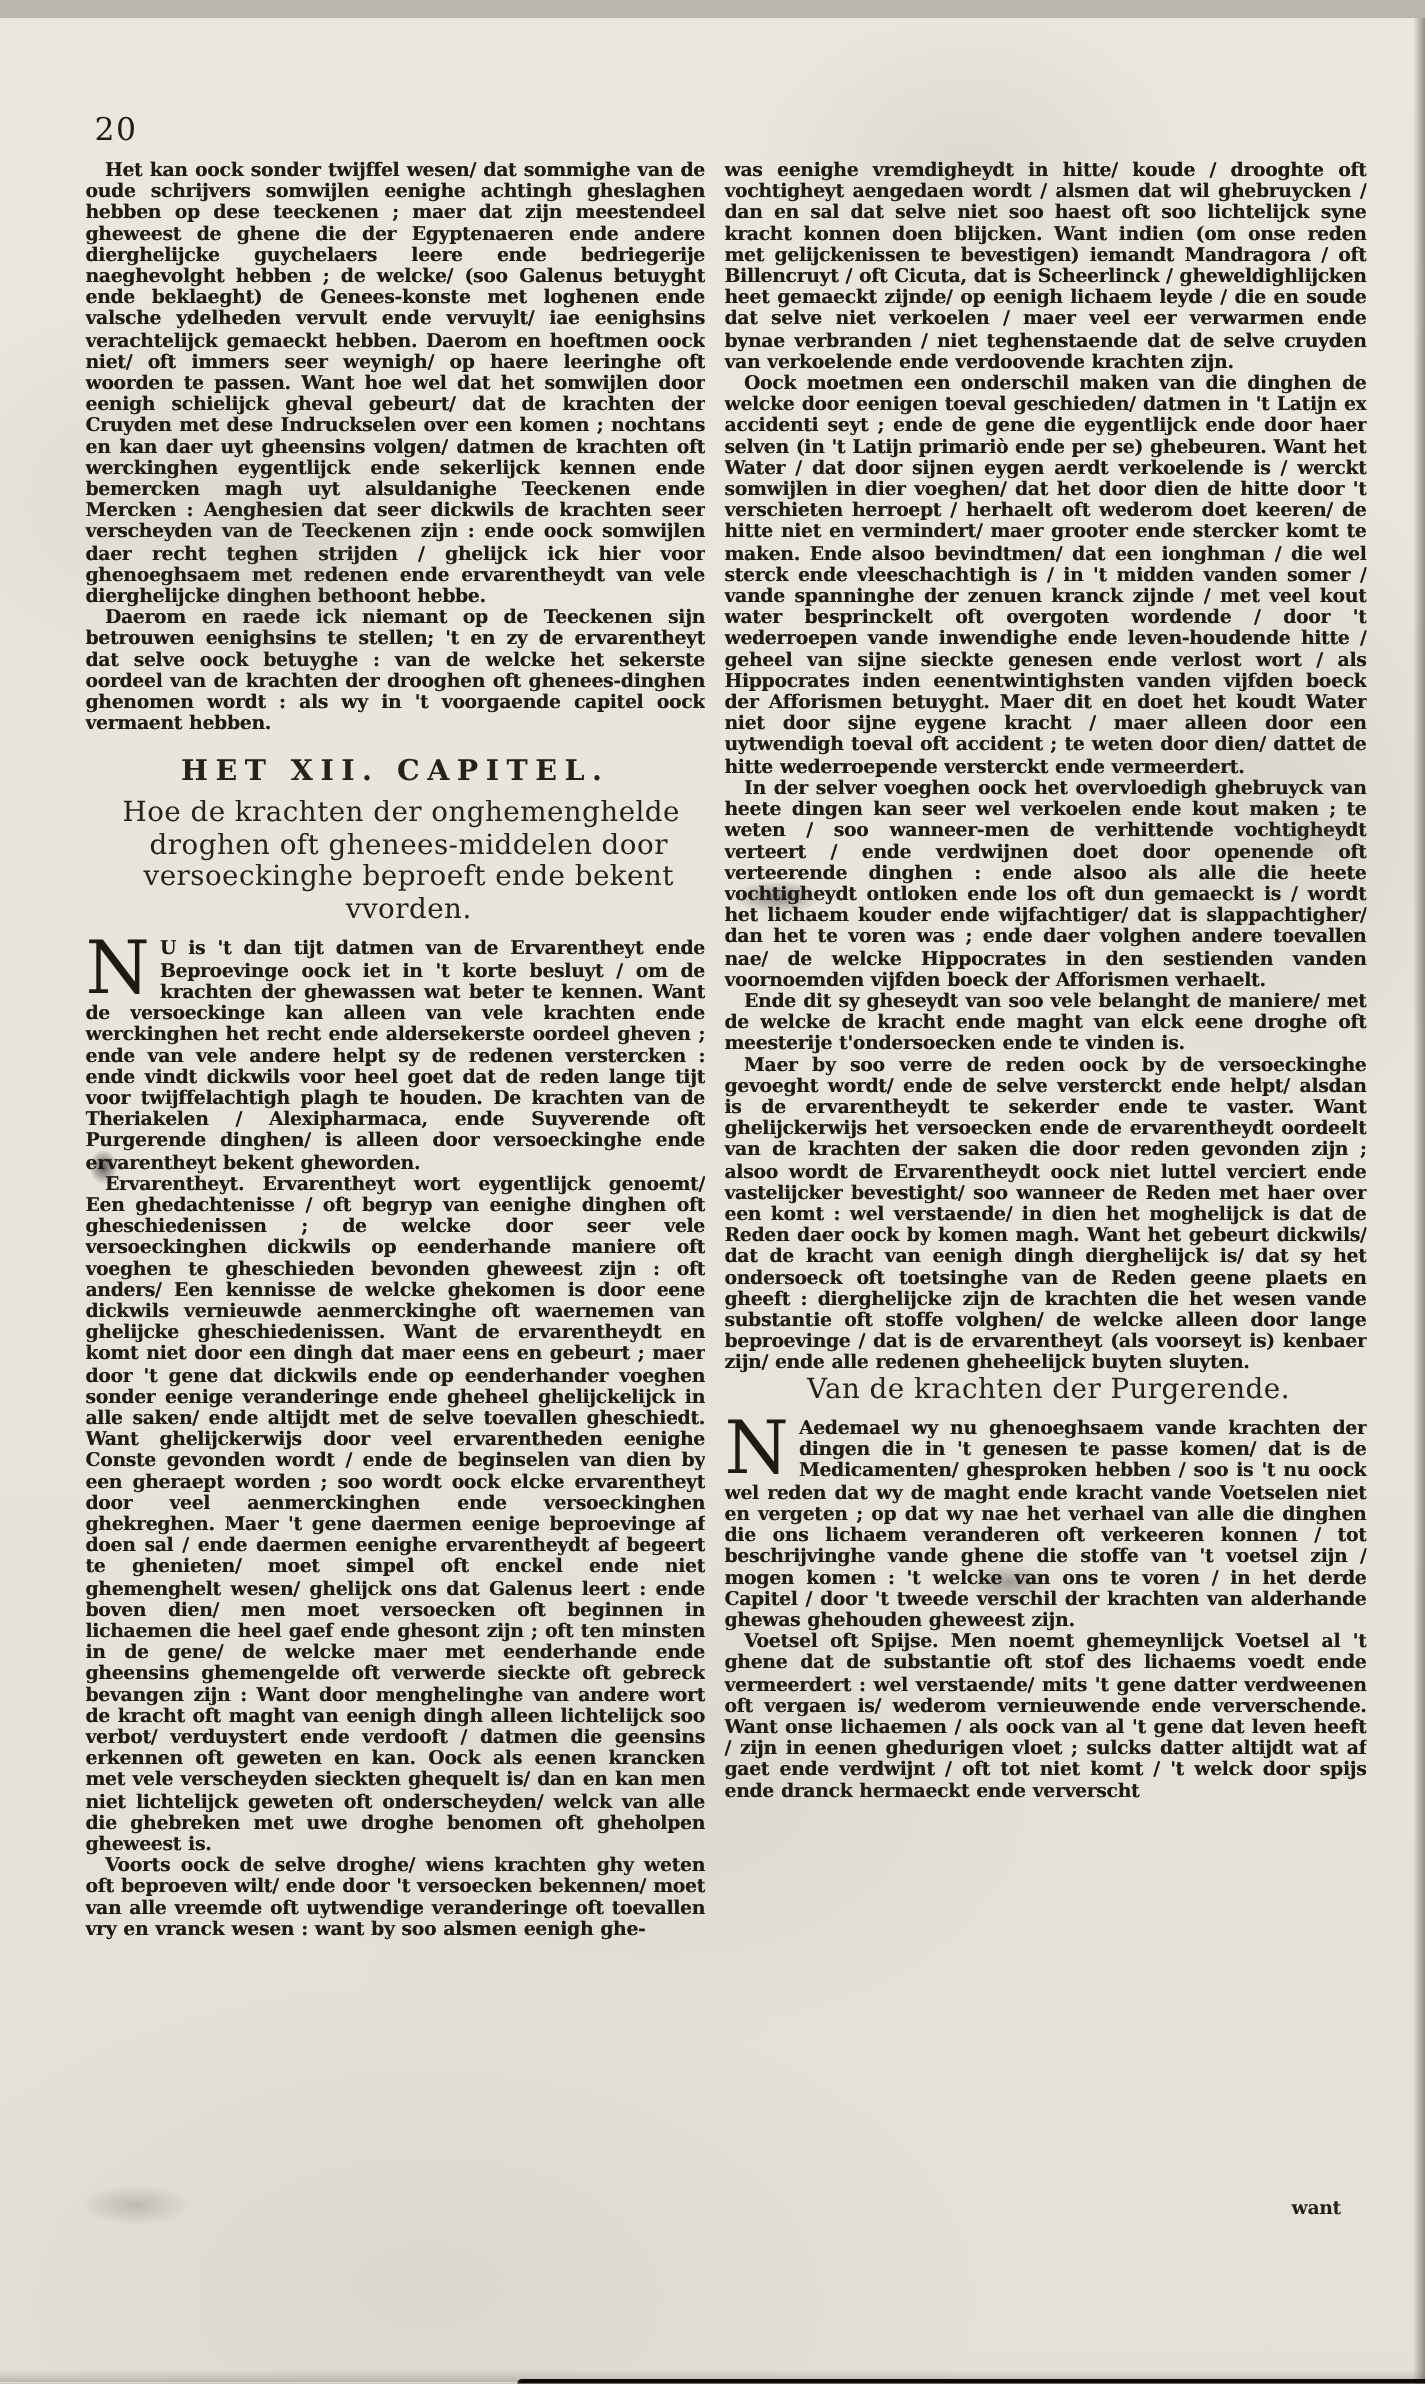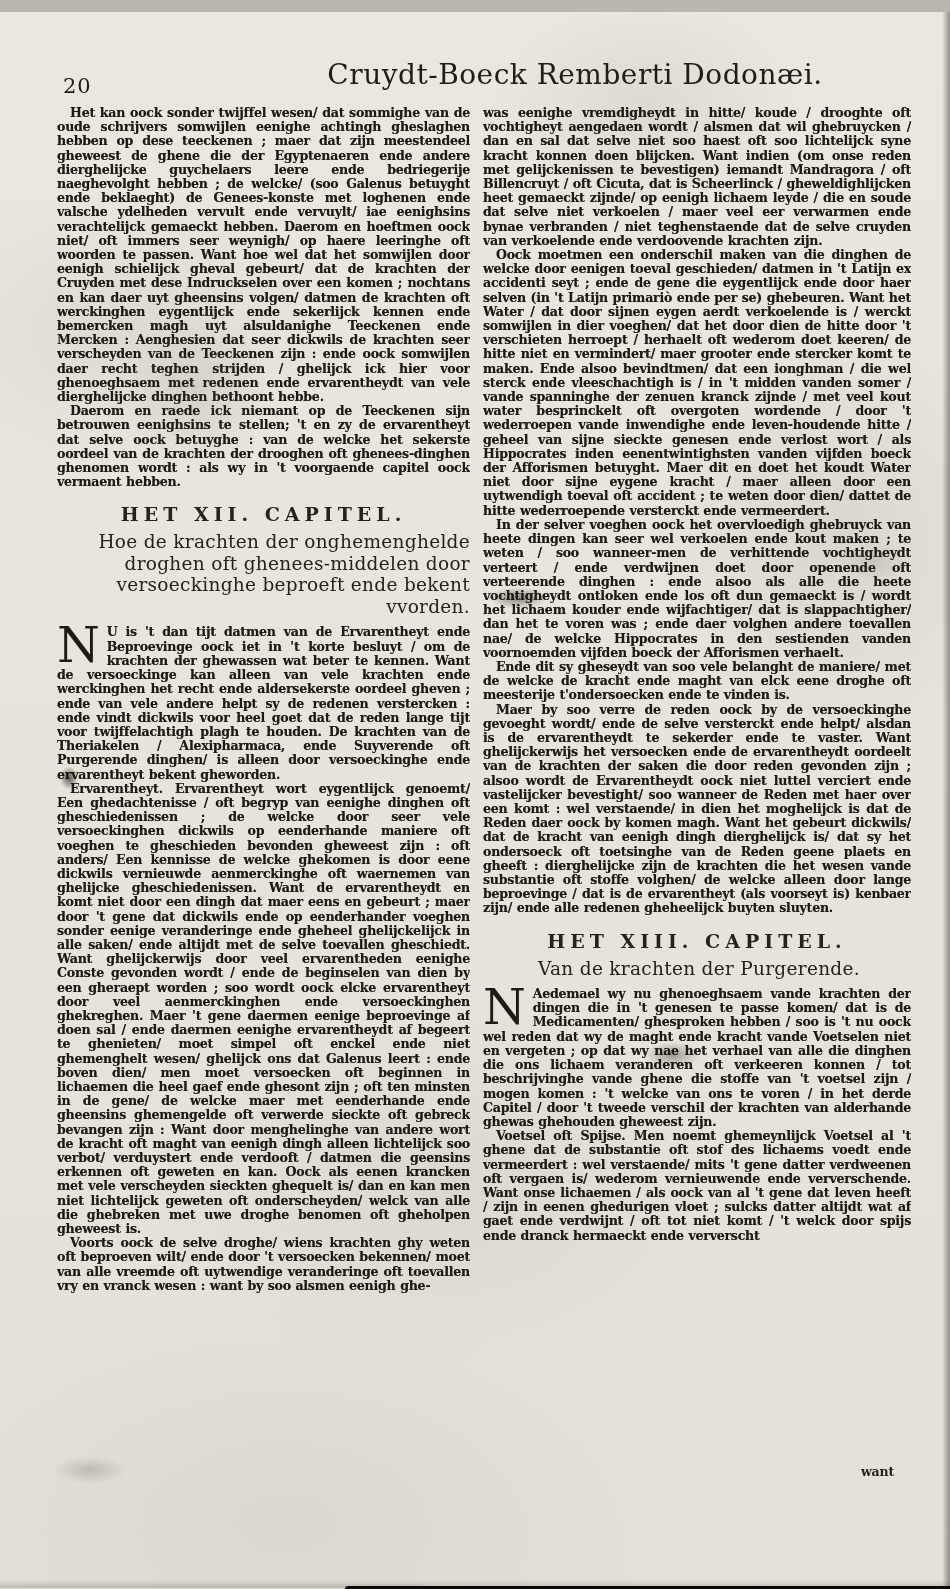--- a/index.html
+++ b/index.html
@@ -23,21 +23,21 @@
   
   .col p{margin:0;text-align:justify;font-weight:700;font-size:12.6px;line-height:14.2px;
     letter-spacing:-.25px;word-spacing:.5px;color:#1e1a14;
     text-shadow:0 0 .4px rgba(30,26,20,.55);}
   p.ind{text-indent:13px;}
   p.cont{text-indent:0;}
   
   .chap{margin:14px 0 6px;text-align:center;font-weight:700;font-size:19px;
     letter-spacing:5px;color:#26221b;white-space:nowrap;}
   .chapsub{margin:0 0 8px 4px;font-weight:400;font-size:18.5px;line-height:21.5px;
-    letter-spacing:.3px;color:#26221b;text-align:right;padding-left:14px;text-indent:-10px;}
+    letter-spacing:.3px;color:#26221b;text-align:center;padding-left:14px;text-indent:-10px;}
   .chapsub.center{text-align:center;padding-left:0;text-indent:0;}
   
   p.dc .dropcap{float:left;font-weight:400;font-size:49px;line-height:40px;
     padding:1px 7px 0 0;color:#1e1a14;text-shadow:none;}
   
   .catchword{position:absolute;right:56px;top:1452px;font-weight:700;font-size:12.5px;
     letter-spacing:-.2px;color:#241f18;}
   
   .scan-bar{position:absolute;left:345px;right:0;bottom:0;height:15px;background:#0c0b09;
     border-radius:3px 0 0 1px;}
@@ -52,41 +52,39 @@
   .s4{left:120px;top:300px;width:150px;height:160px;background:radial-gradient(rgba(110,102,90,.12),transparent 70%);}
   .s5{left:55px;top:1445px;width:70px;height:26px;background:radial-gradient(rgba(90,84,74,.25),transparent 75%);}
   .s6{left:840px;top:530px;width:70px;height:40px;background:radial-gradient(rgba(110,102,90,.18),transparent 70%);}
 </style>
 </head>
 <body>
 
 <div class="page">
 
   <span class="pagenum">20</span>
-  <div class="running-title">Cruydt-Boeck Remberti Dodonæi.</div>
 
   <div class="columns">
 
     <div class="col left">
       <p class="ind">Het kan oock sonder twijffel wesen/ dat sommighe van de oude schrijvers somwijlen eenighe achtingh gheslaghen hebben op dese teeckenen ; maer dat zijn meestendeel gheweest de ghene die der Egyptenaeren ende andere dierghelijcke guychelaers leere ende bedriegerije naeghevolght hebben ; de welcke/ (soo Galenus betuyght ende beklaeght) de Genees-konste met loghenen ende valsche ydelheden vervult ende vervuylt/ iae eenighsins verachtelijck gemaeckt hebben. Daerom en hoeftmen oock niet/ oft immers seer weynigh/ op haere leeringhe oft woorden te passen. Want hoe wel dat het somwijlen door eenigh schielijck gheval gebeurt/ dat de krachten der Cruyden met dese Indruckselen over een komen ; nochtans en kan daer uyt gheensins volgen/ datmen de krachten oft werckinghen eygentlijck ende sekerlijck kennen ende bemercken magh uyt alsuldanighe Teeckenen ende Mercken : Aenghesien dat seer dickwils de krachten seer verscheyden van de Teeckenen zijn : ende oock somwijlen daer recht teghen strijden / ghelijck ick hier voor ghenoeghsaem met redenen ende ervarentheydt van vele dierghelijcke dinghen bethoont hebbe.</p>
       <p class="ind">Daerom en raede ick niemant op de Teeckenen sijn betrouwen eenighsins te stellen; 't en zy de ervarentheyt dat selve oock betuyghe : van de welcke het sekerste oordeel van de krachten der drooghen oft ghenees-dinghen ghenomen wordt : als wy in 't voorgaende capitel oock vermaent hebben.</p>
       <h2 class="chap">HET XII. CAPITEL.</h2>
       <h3 class="chapsub">Hoe de krachten der onghemenghelde droghen oft ghenees-middelen door versoeckinghe beproeft ende bekent vvorden.</h3>
       <p class="dc"><span class="dropcap">N</span><span>U is 't dan tijt datmen van de Ervarentheyt ende Beproevinge oock iet in 't korte besluyt / om de krachten der ghewassen wat beter te kennen. Want de versoeckinge kan alleen van vele krachten ende werckinghen het recht ende aldersekerste oordeel gheven ; ende van vele andere helpt sy de redenen verstercken : ende vindt dickwils voor heel goet dat de reden lange tijt voor twijffelachtigh plagh te houden. De krachten van de Theriakelen / Alexipharmaca, ende Suyverende oft Purgerende dinghen/ is alleen door versoeckinghe ende ervarentheyt bekent gheworden.</span></p>
       <p class="ind">Ervarentheyt. Ervarentheyt wort eygentlijck genoemt/ Een ghedachtenisse / oft begryp van eenighe dinghen oft gheschiedenissen ; de welcke door seer vele versoeckinghen dickwils op eenderhande maniere oft voeghen te gheschieden bevonden gheweest zijn : oft anders/ Een kennisse de welcke ghekomen is door eene dickwils vernieuwde aenmerckinghe oft waernemen van ghelijcke gheschiedenissen. Want de ervarentheydt en komt niet door een dingh dat maer eens en gebeurt ; maer door 't gene dat dickwils ende op eenderhander voeghen sonder eenige veranderinge ende gheheel ghelijckelijck in alle saken/ ende altijdt met de selve toevallen gheschiedt. Want ghelijckerwijs door veel ervarentheden eenighe Conste gevonden wordt / ende de beginselen van dien by een gheraept worden ; soo wordt oock elcke ervarentheyt door veel aenmerckinghen ende versoeckinghen ghekreghen. Maer 't gene daermen eenige beproevinge af doen sal / ende daermen eenighe ervarentheydt af begeert te ghenieten/ moet simpel oft enckel ende niet ghemenghelt wesen/ ghelijck ons dat Galenus leert : ende boven dien/ men moet versoecken oft beginnen in lichaemen die heel gaef ende ghesont zijn ; oft ten minsten in de gene/ de welcke maer met eenderhande ende gheensins ghemengelde oft verwerde sieckte oft gebreck bevangen zijn : Want door menghelinghe van andere wort de kracht oft maght van eenigh dingh alleen lichtelijck soo verbot/ verduystert ende verdooft / datmen die geensins erkennen oft geweten en kan. Oock als eenen krancken met vele verscheyden sieckten ghequelt is/ dan en kan men niet lichtelijck geweten oft onderscheyden/ welck van alle die ghebreken met uwe droghe benomen oft gheholpen gheweest is.</p>
       <p class="ind">Voorts oock de selve droghe/ wiens krachten ghy weten oft beproeven wilt/ ende door 't versoecken bekennen/ moet van alle vreemde oft uytwendige veranderinge oft toevallen vry en vranck wesen : want by soo alsmen eenigh ghe-</p>
     </div>
 
     <div class="col right">
       <p class="cont">was eenighe vremdigheydt in hitte/ koude / drooghte oft vochtigheyt aengedaen wordt / alsmen dat wil ghebruycken / dan en sal dat selve niet soo haest oft soo lichtelijck syne kracht konnen doen blijcken. Want indien (om onse reden met gelijckenissen te bevestigen) iemandt Mandragora / oft Billencruyt / oft Cicuta, dat is Scheerlinck / gheweldighlijcken heet gemaeckt zijnde/ op eenigh lichaem leyde / die en soude dat selve niet verkoelen / maer veel eer verwarmen ende bynae verbranden / niet teghenstaende dat de selve cruyden van verkoelende ende verdoovende krachten zijn.</p>
       <p class="ind">Oock moetmen een onderschil maken van die dinghen de welcke door eenigen toeval geschieden/ datmen in 't Latijn ex accidenti seyt ; ende de gene die eygentlijck ende door haer selven (in 't Latijn primariò ende per se) ghebeuren. Want het Water / dat door sijnen eygen aerdt verkoelende is / werckt somwijlen in dier voeghen/ dat het door dien de hitte door 't verschieten herroept / herhaelt oft wederom doet keeren/ de hitte niet en vermindert/ maer grooter ende stercker komt te maken. Ende alsoo bevindtmen/ dat een ionghman / die wel sterck ende vleeschachtigh is / in 't midden vanden somer / vande spanninghe der zenuen kranck zijnde / met veel kout water besprinckelt oft overgoten wordende / door 't wederroepen vande inwendighe ende leven-houdende hitte / geheel van sijne sieckte genesen ende verlost wort / als Hippocrates inden eenentwintighsten vanden vijfden boeck der Afforismen betuyght. Maer dit en doet het koudt Water niet door sijne eygene kracht / maer alleen door een uytwendigh toeval oft accident ; te weten door dien/ dattet de hitte wederroepende versterckt ende vermeerdert.</p>
       <p class="ind">In der selver voeghen oock het overvloedigh ghebruyck van heete dingen kan seer wel verkoelen ende kout maken ; te weten / soo wanneer-men de verhittende vochtigheydt verteert / ende verdwijnen doet door openende oft verteerende dinghen : ende alsoo als alle die heete vochtigheydt ontloken ende los oft dun gemaeckt is / wordt het lichaem kouder ende wijfachtiger/ dat is slappachtigher/ dan het te voren was ; ende daer volghen andere toevallen nae/ de welcke Hippocrates in den sestienden vanden voornoemden vijfden boeck der Afforismen verhaelt.</p>
       <p class="ind">Ende dit sy gheseydt van soo vele belanght de maniere/ met de welcke de kracht ende maght van elck eene droghe oft meesterije t'ondersoecken ende te vinden is.</p>
       <p class="ind">Maer by soo verre de reden oock by de versoeckinghe gevoeght wordt/ ende de selve versterckt ende helpt/ alsdan is de ervarentheydt te sekerder ende te vaster. Want ghelijckerwijs het versoecken ende de ervarentheydt oordeelt van de krachten der saken die door reden gevonden zijn ; alsoo wordt de Ervarentheydt oock niet luttel verciert ende vastelijcker bevestight/ soo wanneer de Reden met haer over een komt : wel verstaende/ in dien het moghelijck is dat de Reden daer oock by komen magh. Want het gebeurt dickwils/ dat de kracht van eenigh dingh dierghelijck is/ dat sy het ondersoeck oft toetsinghe van de Reden geene plaets en gheeft : dierghelijcke zijn de krachten die het wesen vande substantie oft stoffe volghen/ de welcke alleen door lange beproevinge / dat is de ervarentheyt (als voorseyt is) kenbaer zijn/ ende alle redenen gheheelijck buyten sluyten.</p>
-      <h2 class="chap">HET XIII. CAPITEL.</h2>
       <h3 class="chapsub center">Van de krachten der Purgerende.</h3>
       <p class="dc"><span class="dropcap">N</span><span>Aedemael wy nu ghenoeghsaem vande krachten der dingen die in 't genesen te passe komen/ dat is de Medicamenten/ ghesproken hebben / soo is 't nu oock wel reden dat wy de maght ende kracht vande Voetselen niet en vergeten ; op dat wy nae het verhael van alle die dinghen die ons lichaem veranderen oft verkeeren konnen / tot beschrijvinghe vande ghene die stoffe van 't voetsel zijn / mogen komen : 't welcke van ons te voren / in het derde Capitel / door 't tweede verschil der krachten van alderhande ghewas ghehouden gheweest zijn.</span></p>
       <p class="ind">Voetsel oft Spijse. Men noemt ghemeynlijck Voetsel al 't ghene dat de substantie oft stof des lichaems voedt ende vermeerdert : wel verstaende/ mits 't gene datter verdweenen oft vergaen is/ wederom vernieuwende ende ververschende. Want onse lichaemen / als oock van al 't gene dat leven heeft / zijn in eenen ghedurigen vloet ; sulcks datter altijdt wat af gaet ende verdwijnt / oft tot niet komt / 't welck door spijs ende dranck hermaeckt ende ververscht</p>
     </div>
 
   </div>
 
   <div class="catchword">want</div>
 
   <div class="smudge s1"></div>

